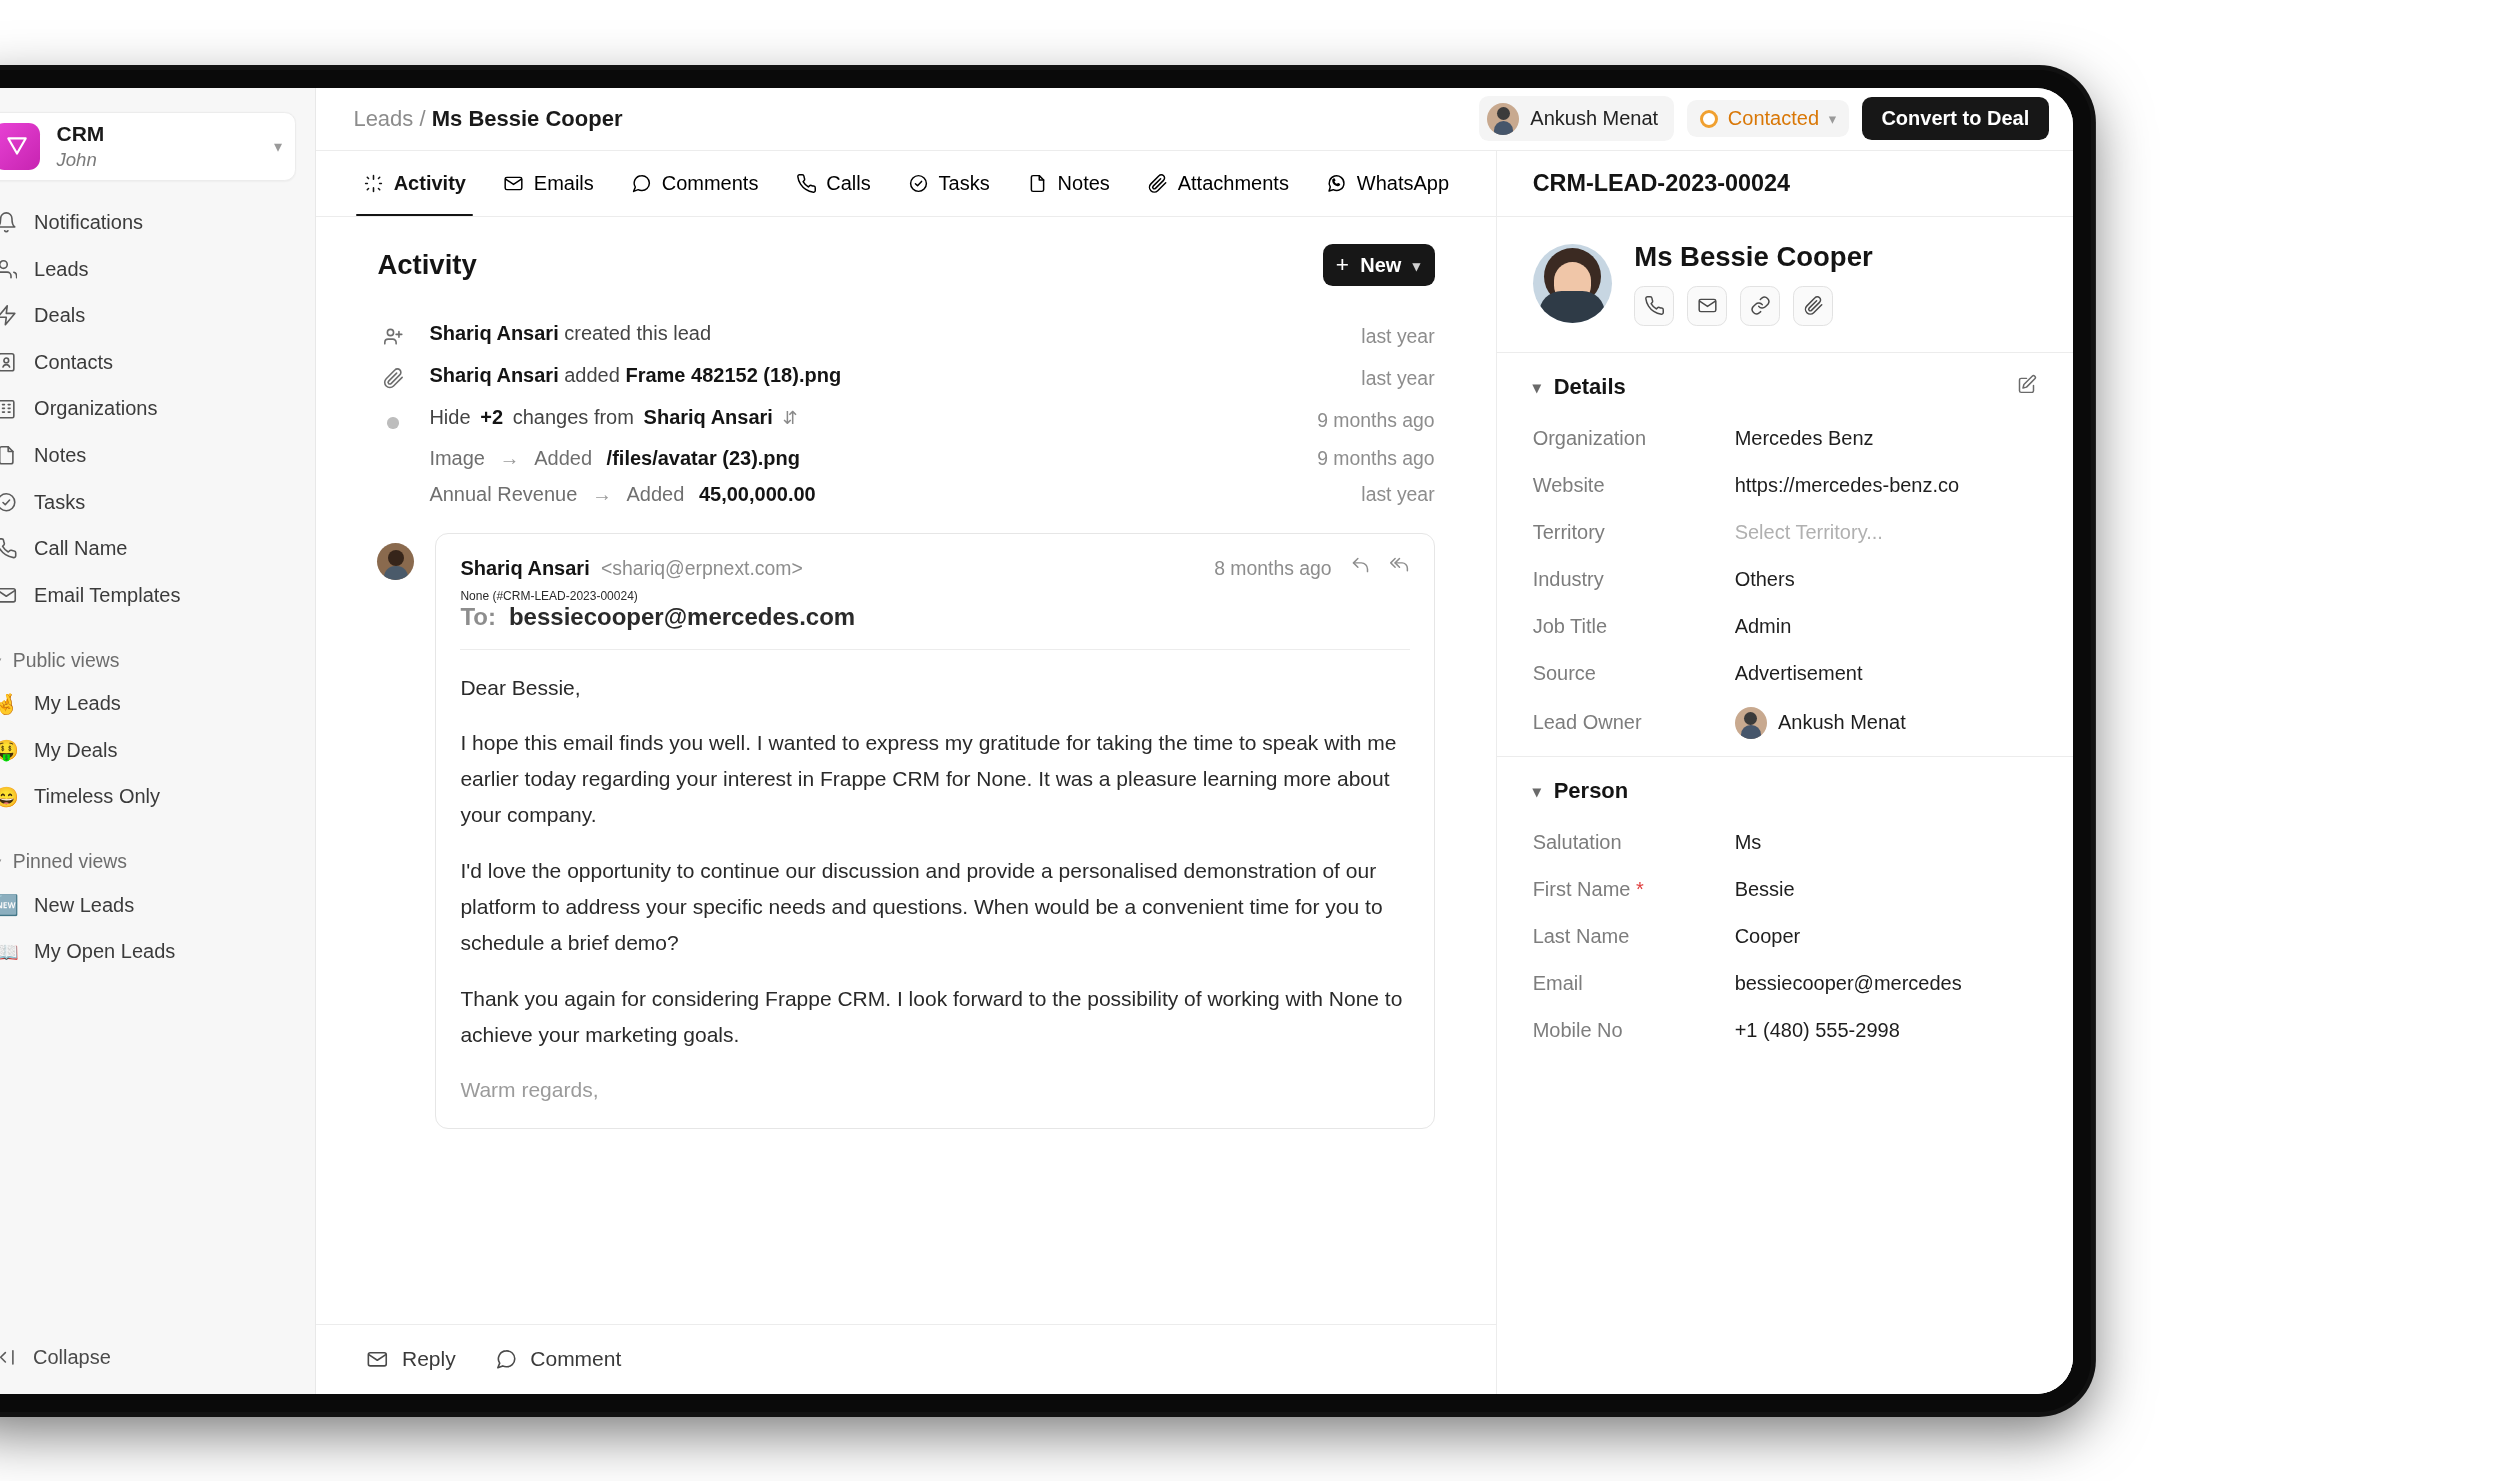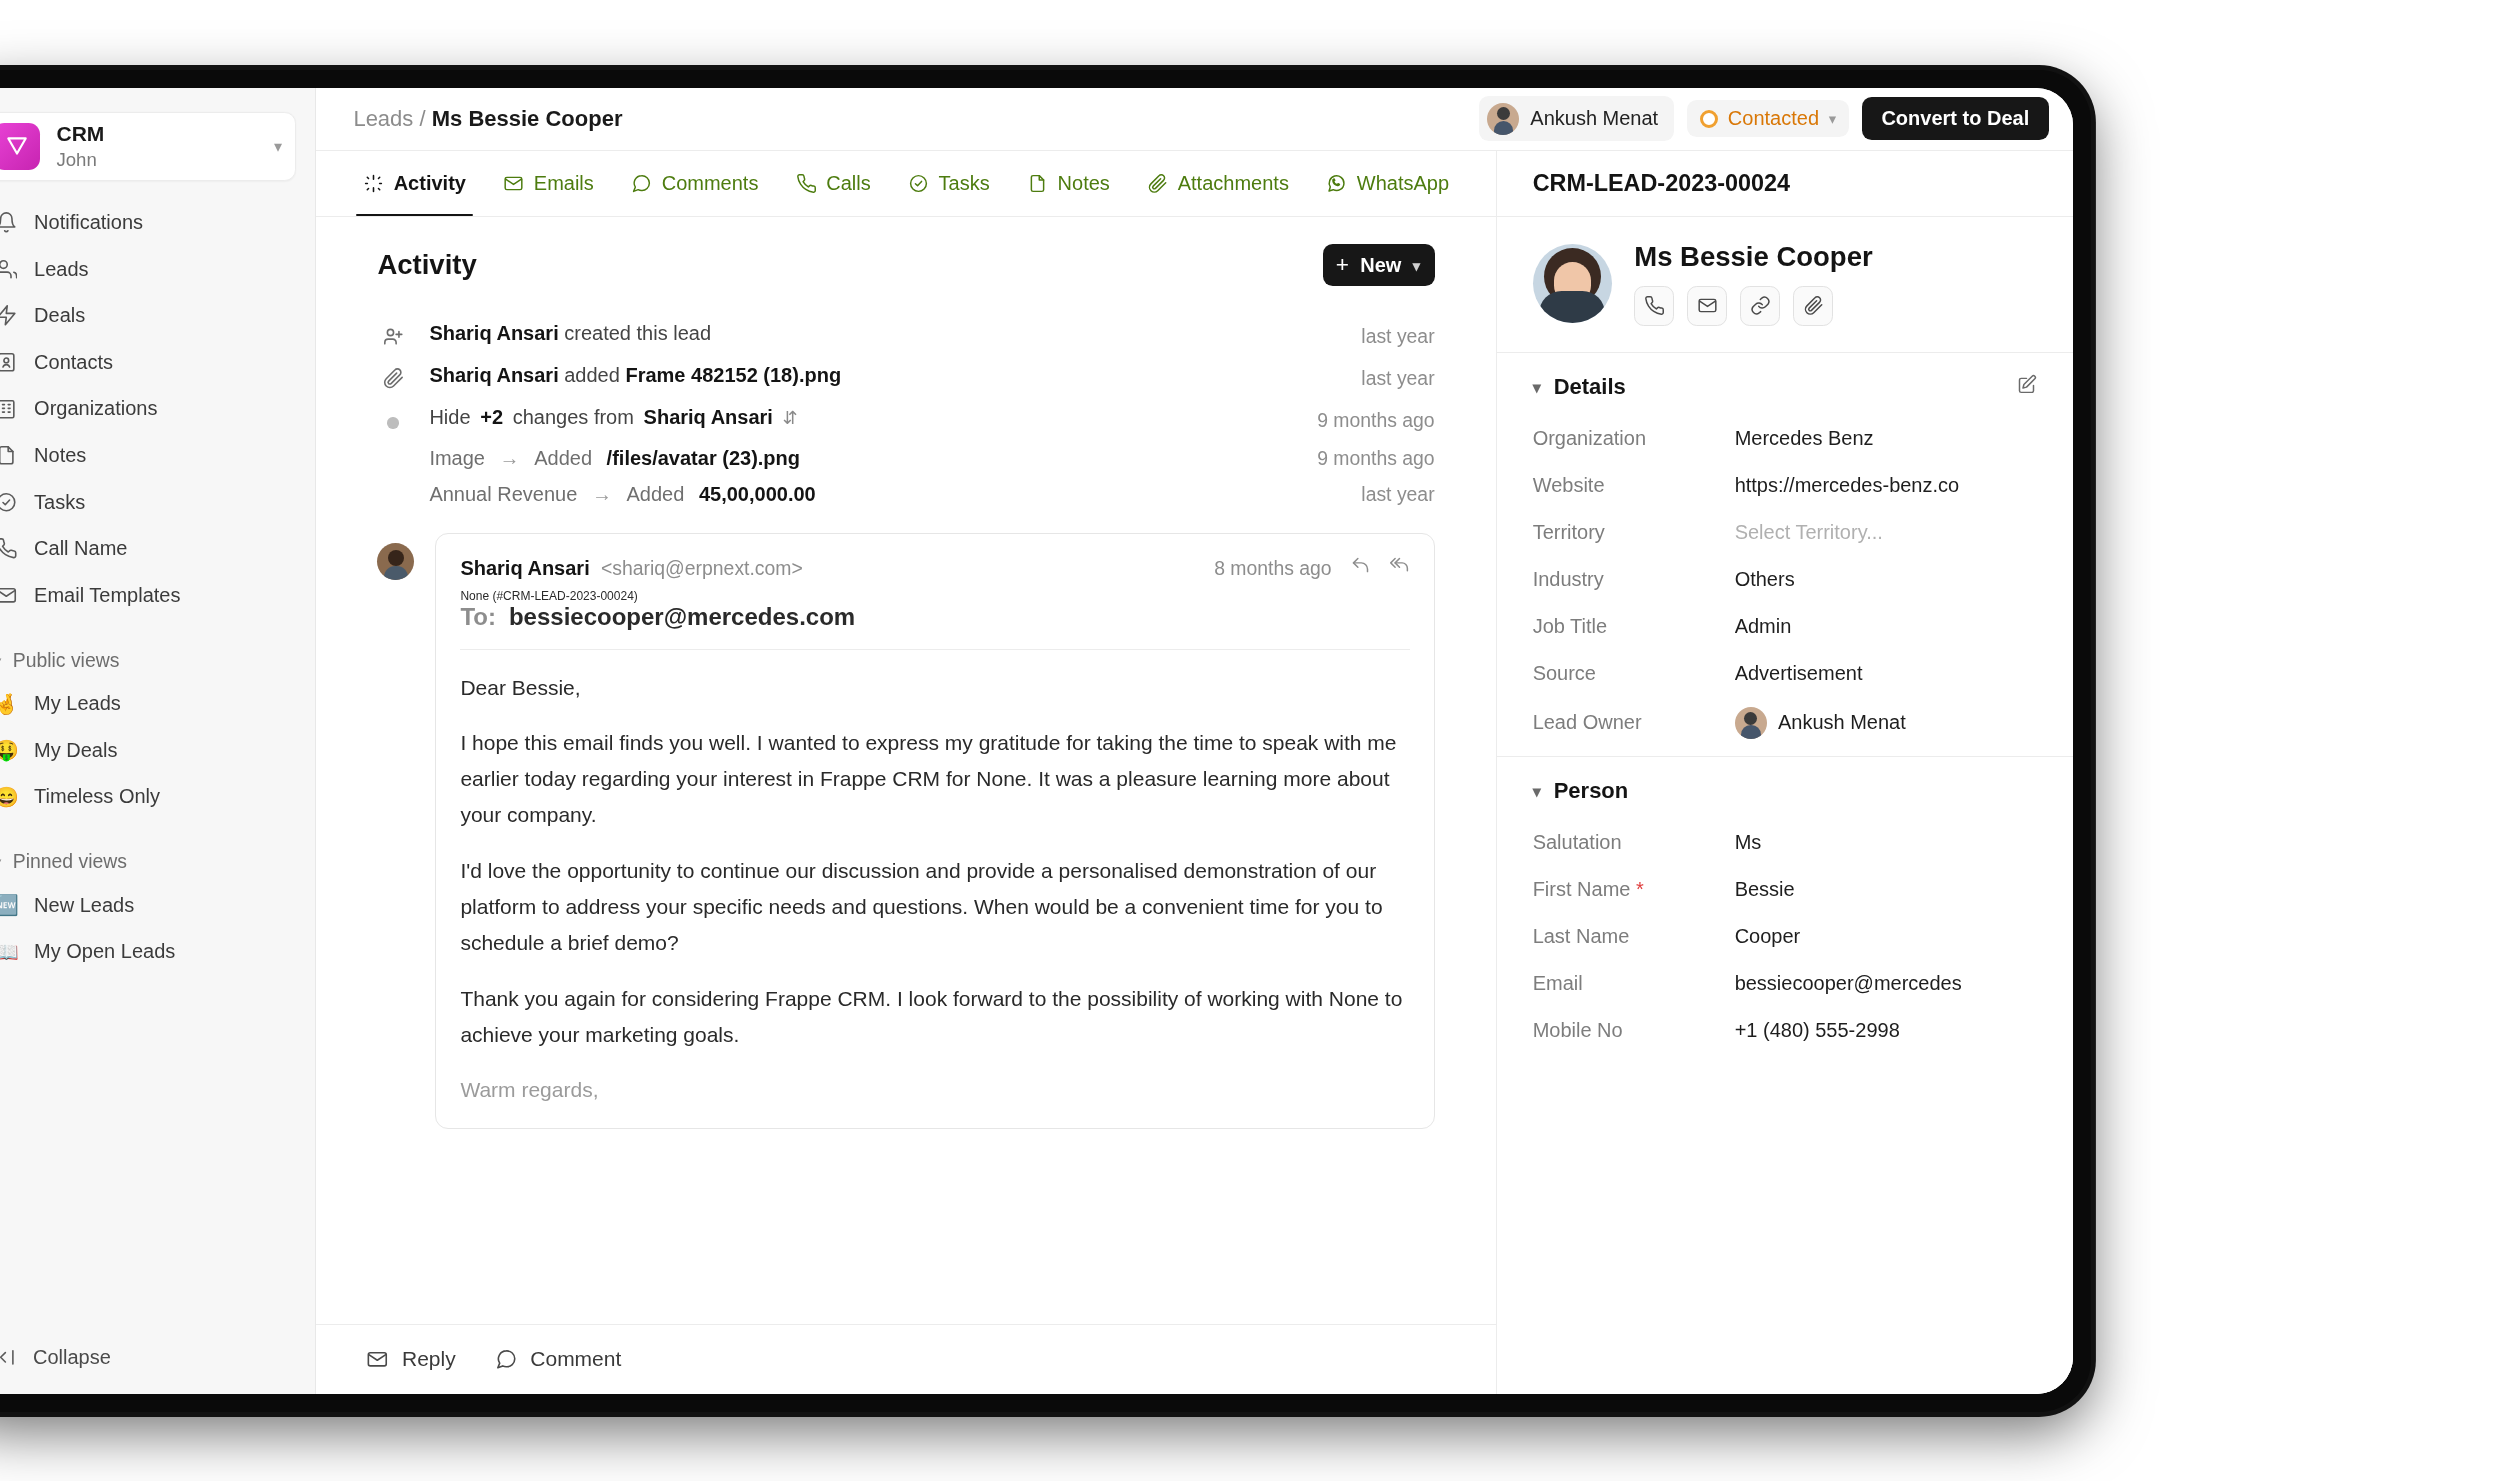--- a/index.html
+++ b/index.html
@@ -62,21 +62,21 @@
   .brand-logo {
     width: 47px; height: 47px;
     border-radius: 11.3px;
     background: linear-gradient(135deg,#e943d6,#c724b1);
     display: flex; align-items: center; justify-content: center;
     flex: 0 0 47px;
   }
   .brand-logo svg { width: 26px; height: 26px; }
   .brand-text { flex: 1; line-height: 1.25; }
   .brand-title { font-size: 21px; font-weight: 700; color: #1a1a1a; }
-  .brand-sub { font-size: 18.6px; color: #7a7a7a; margin-top: 1.6px; }
+  .brand-sub { font-size: 18.6px; color: #7a7a7a; margin-top: 1.6px; font-style: italic; }
   .brand-chevron { color: #9a9a9a; font-size: 16px; padding-right: 3.2px; }
 
   .nav {
     padding: 0 19.4px;
     display: flex;
     flex-direction: column;
     gap: 1.6px;
   }
   .nav-item {
     display: flex;
@@ -183,21 +183,21 @@
     height: 66px; flex: 0 0 66px;
     display: flex; align-items: center;
     gap: 8px;
     padding: 0 32px;
     border-bottom: 0.8px solid #ececec;
   }
   .tab {
     display: flex; align-items: center; gap: 9.7px;
     padding: 0 14.6px;
     height: 100%;
-    font-size: 20px; color: #4d7c0f;
+    font-size: 20px; color: #000000;
     position: relative;
     cursor: default;
   }
   .tab svg { width: 21px; height: 21px; }
   .tab.active { color: #141414; font-weight: 600; }
   .tab.active::after {
     content: ""; position: absolute; left: 8px; right: 8px; bottom: -0.8px;
     height: 2.4px; background: #141414; border-radius: 1.6px;
   }
 

